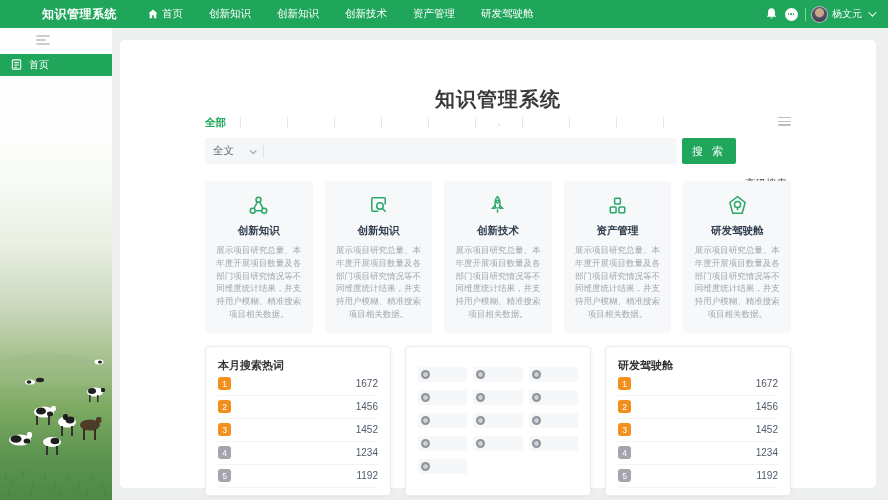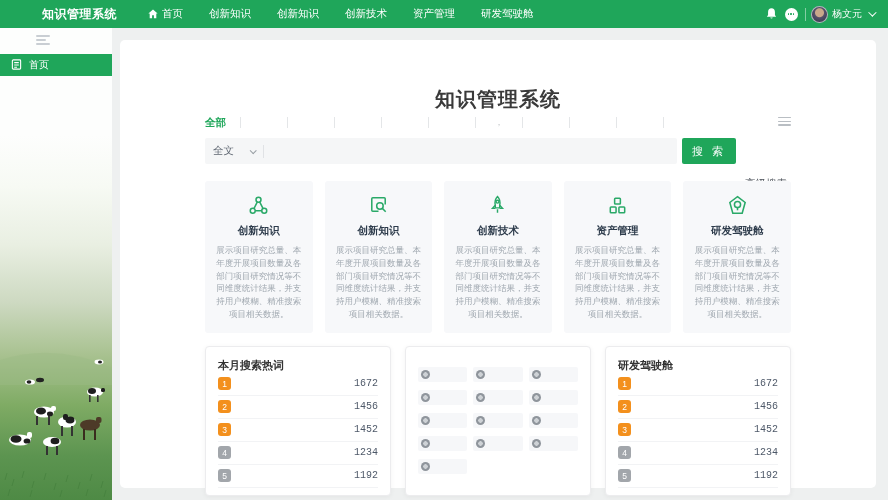--- a/index.html
+++ b/index.html
@@ -75,21 +75,21 @@
   .panels { margin-top:13px; display:flex; gap:14px; }
   .panel { flex:1; background:#fff; border:1px solid #ececee; border-radius:4px;
            box-shadow:0 1px 5px rgba(0,0,0,.05); padding:11px 12px; height:150px; overflow:hidden; }
   .panel-title { font-size:11px; font-weight:bold; color:#333; }
   .rank-row { display:flex; align-items:center; height:23px; border-bottom:1px solid #f2f3f5; cursor:pointer; }
   .rank-badge { width:13px; height:13px; border-radius:3px; color:#fff; font-size:8.5px;
                 display:flex; align-items:center; justify-content:center; }
   .rank-badge.top { background:#f3901d; }
   .rank-badge.normal { background:#a2a6ab; }
   .rank-title { flex:1; font-size:9.5px; color:#444; margin-left:6px; }
-  .rank-value { font-size:10px; color:#4e5969;font-family:Liberation Mono, monospace; }
+  .rank-value { font-size:10px; color:#4e5969; }
 
   .tags { margin-top:9px; display:grid; grid-template-columns:repeat(3,1fr); column-gap:6px; row-gap:8px; }
   .tag { height:15px; background:#f6f7f9; border-radius:2px; display:flex; align-items:center;
          padding-left:3px; cursor:pointer; }
   .tag-dot { width:9px; height:9px; border-radius:50%;
              background:radial-gradient(circle at 50% 50%, #ced2d6 0 2px, #8f959c 2.5px); }
   .tag-label { font-size:8.5px; color:#9aa0a6; margin-left:3px; }
 </style>
 </head>
 <body>

